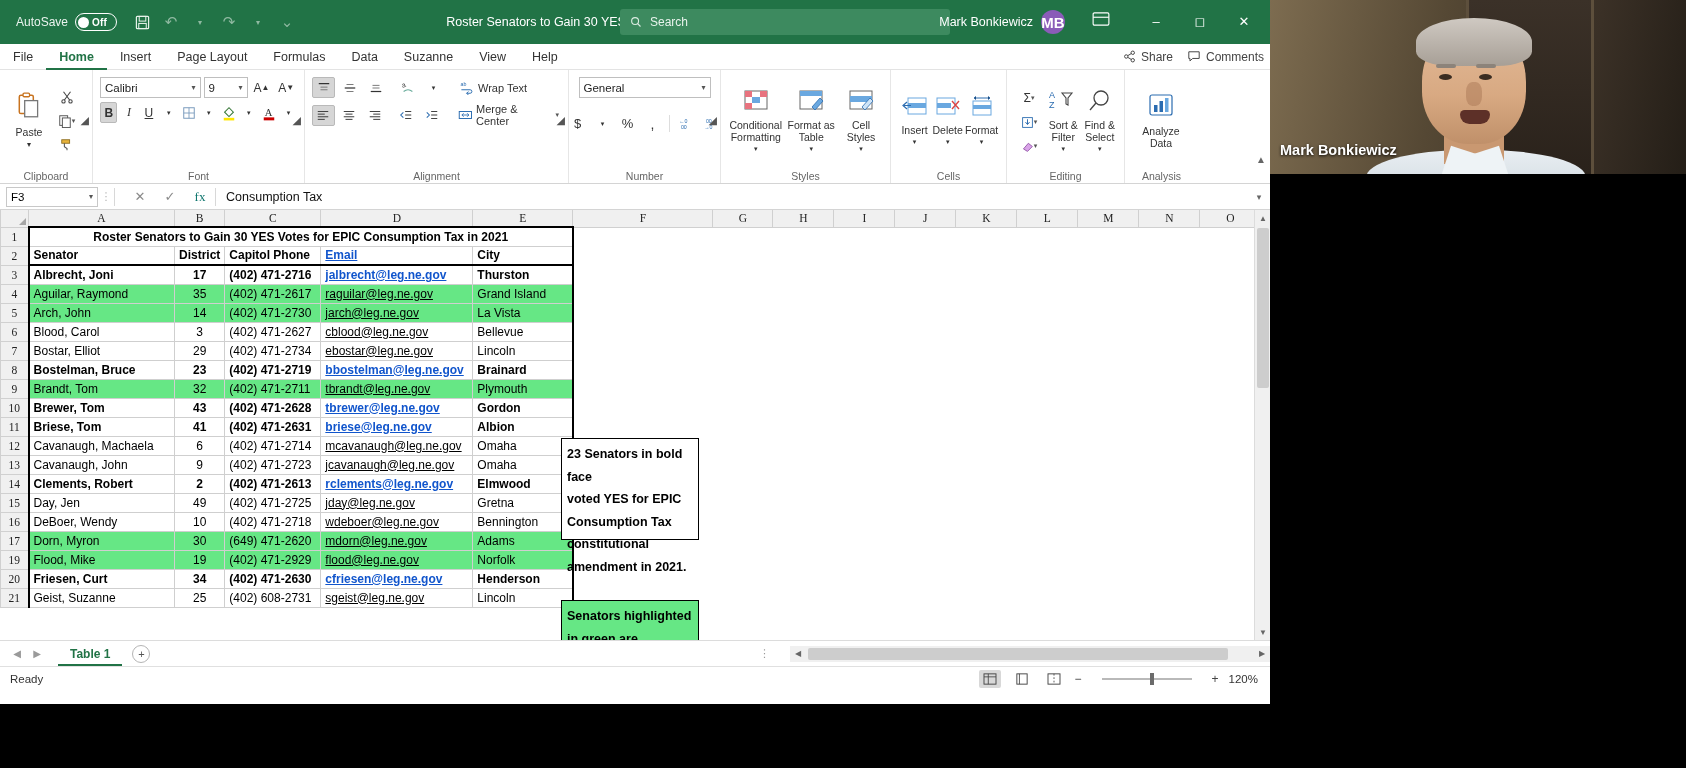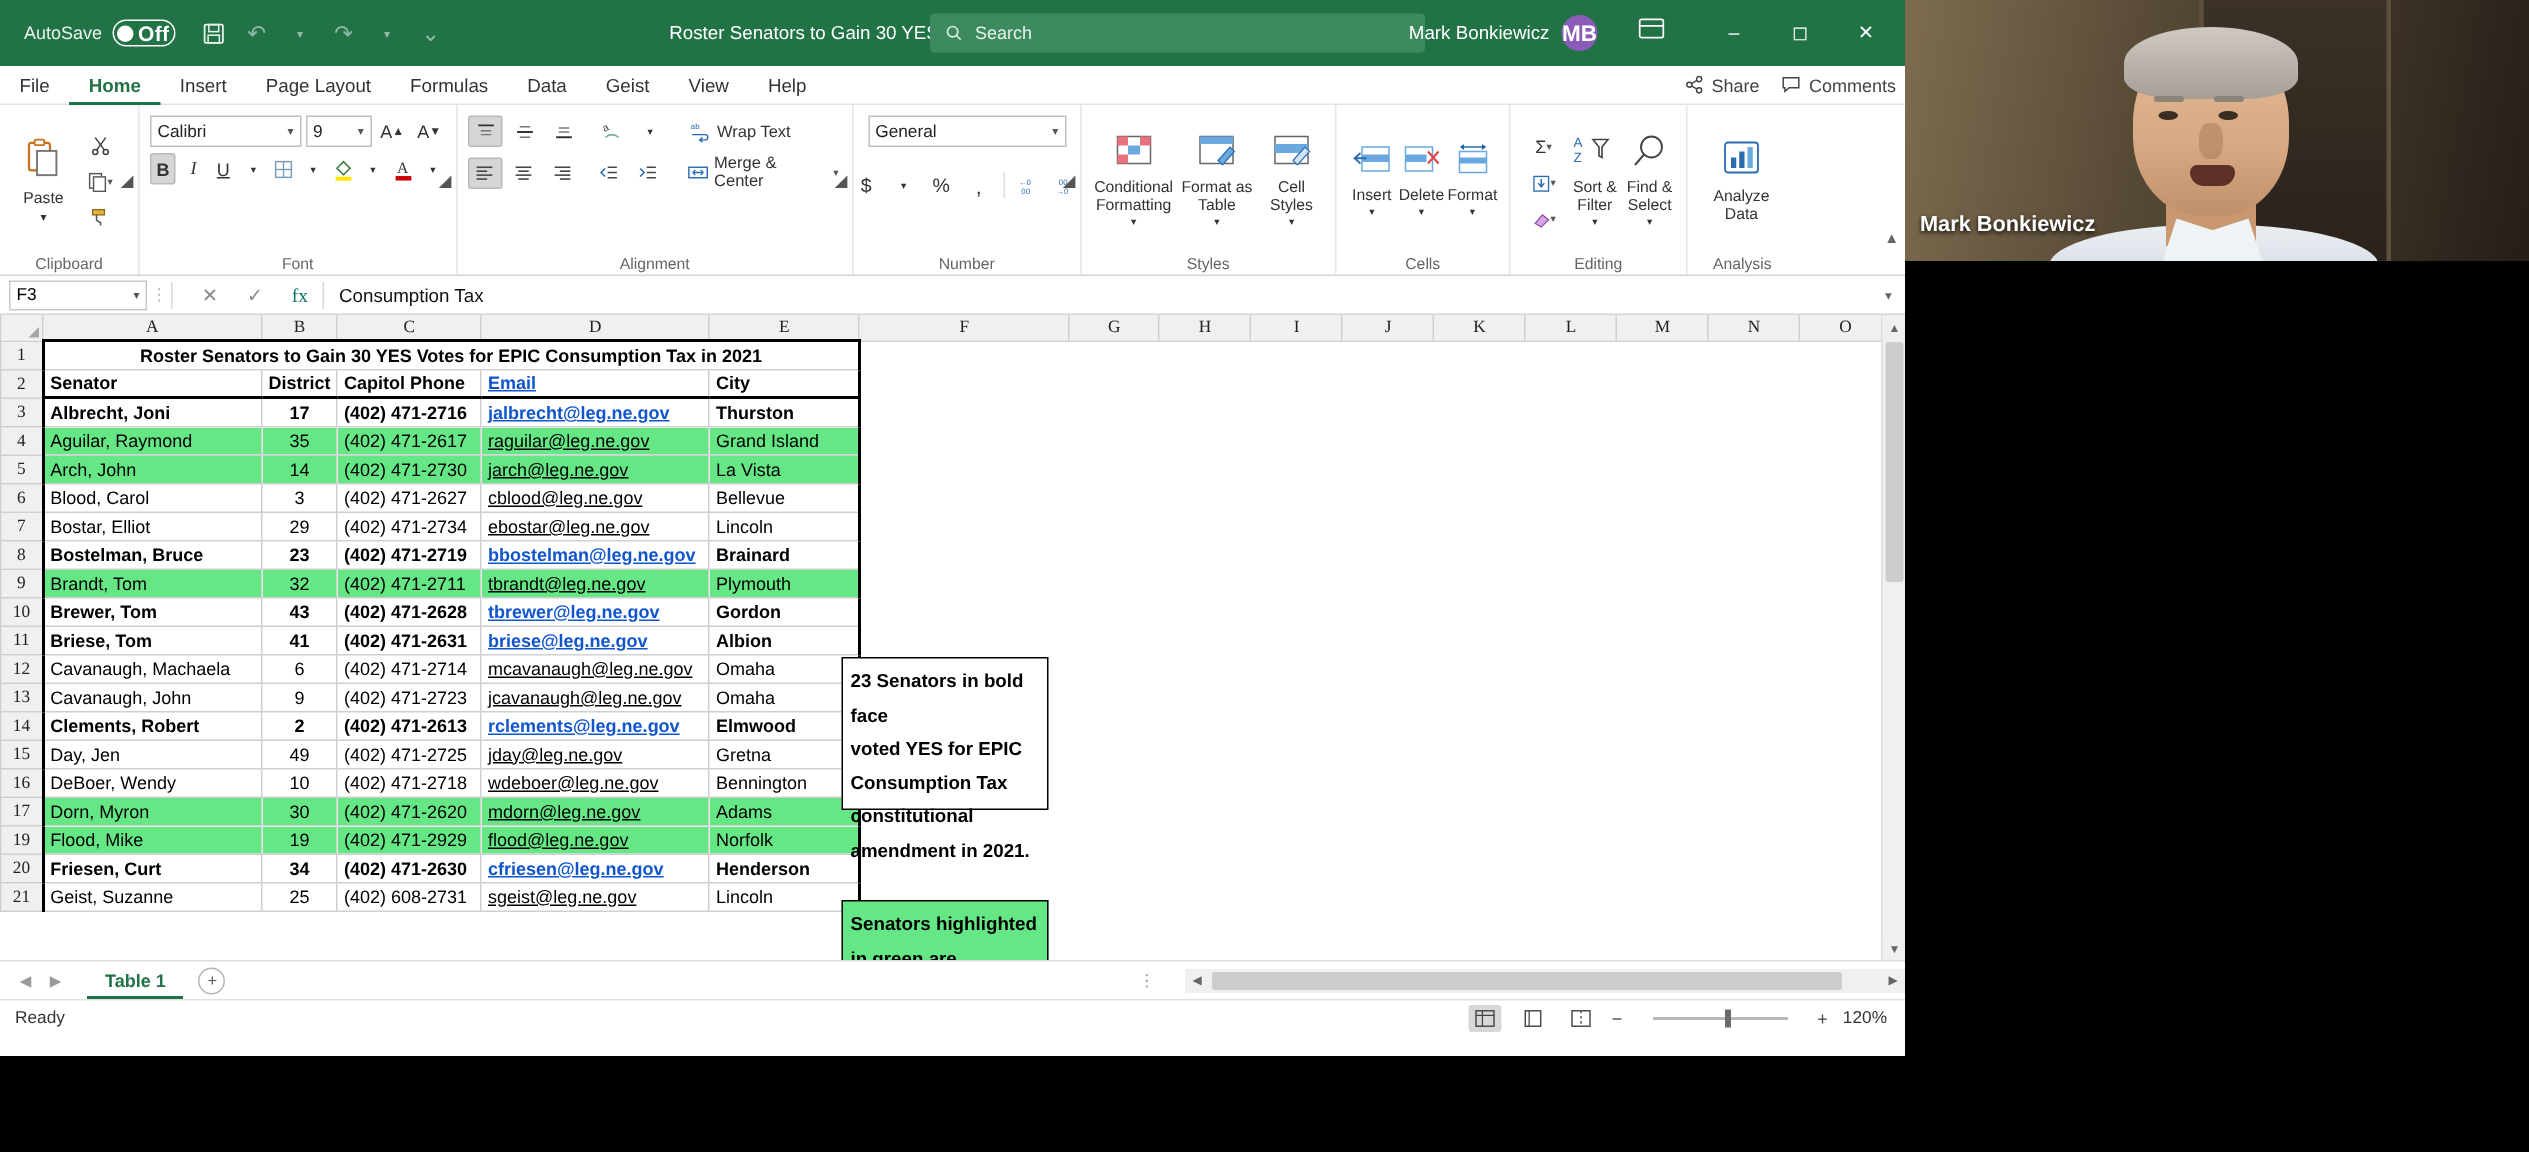--- a/index.html
+++ b/index.html
@@ -19,21 +19,21 @@
     height:44px; background:#217346; display:flex; align-items:center;
     padding:0 6px; color:#fff; font-size:12px; position:relative;
   }
   .autosave-wrap { display:flex; align-items:center; gap:7px; margin-left:10px; }
   .autosave-lbl { font-size:12px; color:#eaf3ee; }
   .toggle {
     width:42px; height:18px; border-radius:9px; border:1.6px solid #fff;
     display:flex; align-items:center; padding:0 2px; gap:3px; background:transparent;
   }
   .toggle .knob { width:11px; height:11px; border-radius:50%; background:#fff; }
-  .toggle .off { font-size:14px; font-weight:bold; color:#fff; letter-spacing:.2px;}
+  .toggle .off { font-size:10px; font-weight:bold; color:#fff; letter-spacing:.2px;}
   .qat { display:flex; align-items:center; gap:3px; margin-left:12px; }
   .qat-btn {
     width:26px; height:26px; display:flex; align-items:center; justify-content:center;
     color:#dff0e6; font-size:15px; border-radius:2px;
   }
   .qat-btn.dim { color:#8fb9a1; }
   .doc-title {
     position:absolute; left:0; right:0; text-align:center; font-size:12.5px;
     color:#ffffff; pointer-events:none;
   }
@@ -267,21 +267,21 @@
       </div>
     </div>
 
     <div class="tabsrow">
       <span class="tab file">File</span>
       <span class="tab active">Home</span>
       <span class="tab">Insert</span>
       <span class="tab">Page Layout</span>
       <span class="tab">Formulas</span>
       <span class="tab">Data</span>
-      <span class="tab">Geist</span>
+      <span class="tab">Suzanne</span>
       <span class="tab">View</span>
       <span class="tab">Help</span>
       <span class="tabs-right">
         <span class="it">
           <svg width="13" height="13" viewBox="0 0 16 16">
               <circle cx="12" cy="3.4" r="2.1" fill="none" stroke="#444" stroke-width="1.2"></circle>
               <circle cx="4" cy="8" r="2.1" fill="none" stroke="#444" stroke-width="1.2"></circle>
               <circle cx="12" cy="12.6" r="2.1" fill="none" stroke="#444" stroke-width="1.2"></circle>
               <line x1="5.8" y1="7" x2="10.2" y2="4.4" stroke="#444" stroke-width="1.2"></line>
               <line x1="5.8" y1="9" x2="10.2" y2="11.6" stroke="#444" stroke-width="1.2"></line>
@@ -995,21 +995,21 @@
               <td class="blankcell"></td>
               <td class="blankcell"></td>
               <td class="blankcell"></td>
               <td class="blankcell"></td>
               <td class="blankcell"></td>
             </tr>
             <tr>
               <td class="rowhdr">17</td>
               <td class="cell thick-l green">Dorn, Myron</td>
               <td class="cell ctr green">30</td>
-              <td class="cell  green">(402) 471-2620</td>
+              <td class="cell  green">(649) 471-2620</td>
               <td class="cell link green">mdorn@leg.ne.gov</td>
               <td class="cell thick-r green">Adams</td>
               <td class="blankcell"></td>
               <td class="blankcell"></td>
               <td class="blankcell"></td>
               <td class="blankcell"></td>
               <td class="blankcell"></td>
               <td class="blankcell"></td>
               <td class="blankcell"></td>
               <td class="blankcell"></td>

